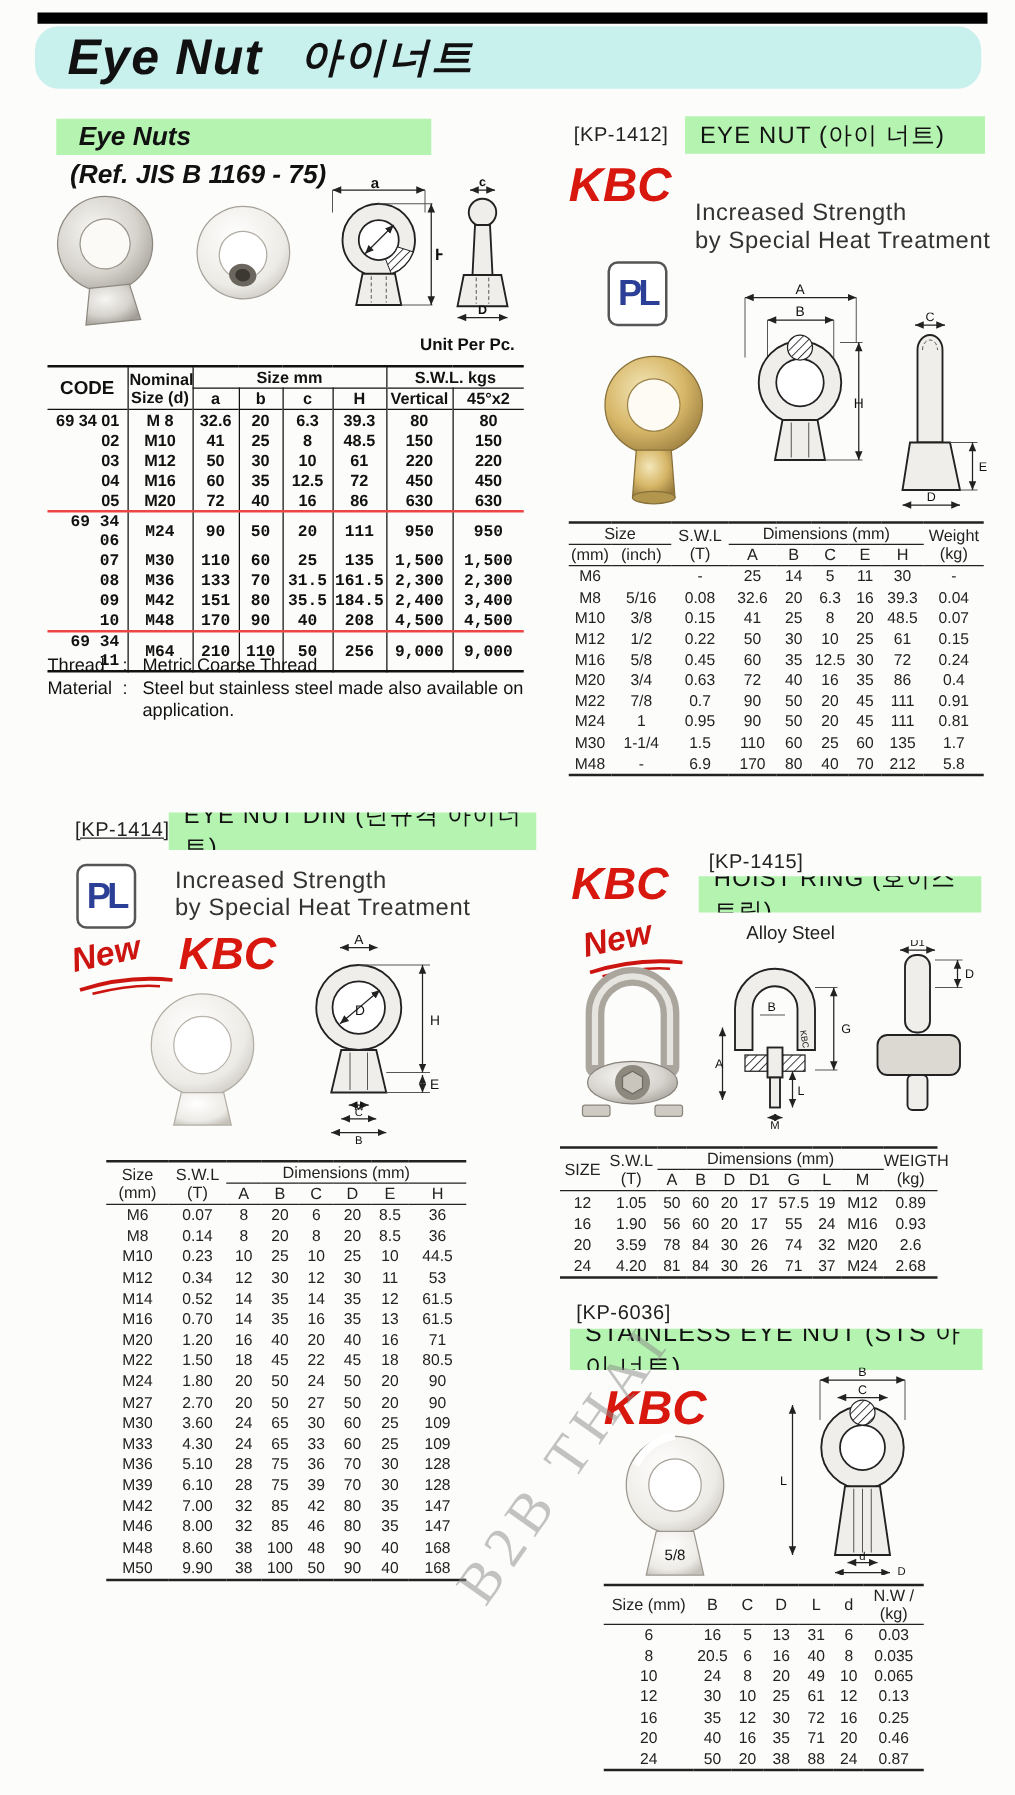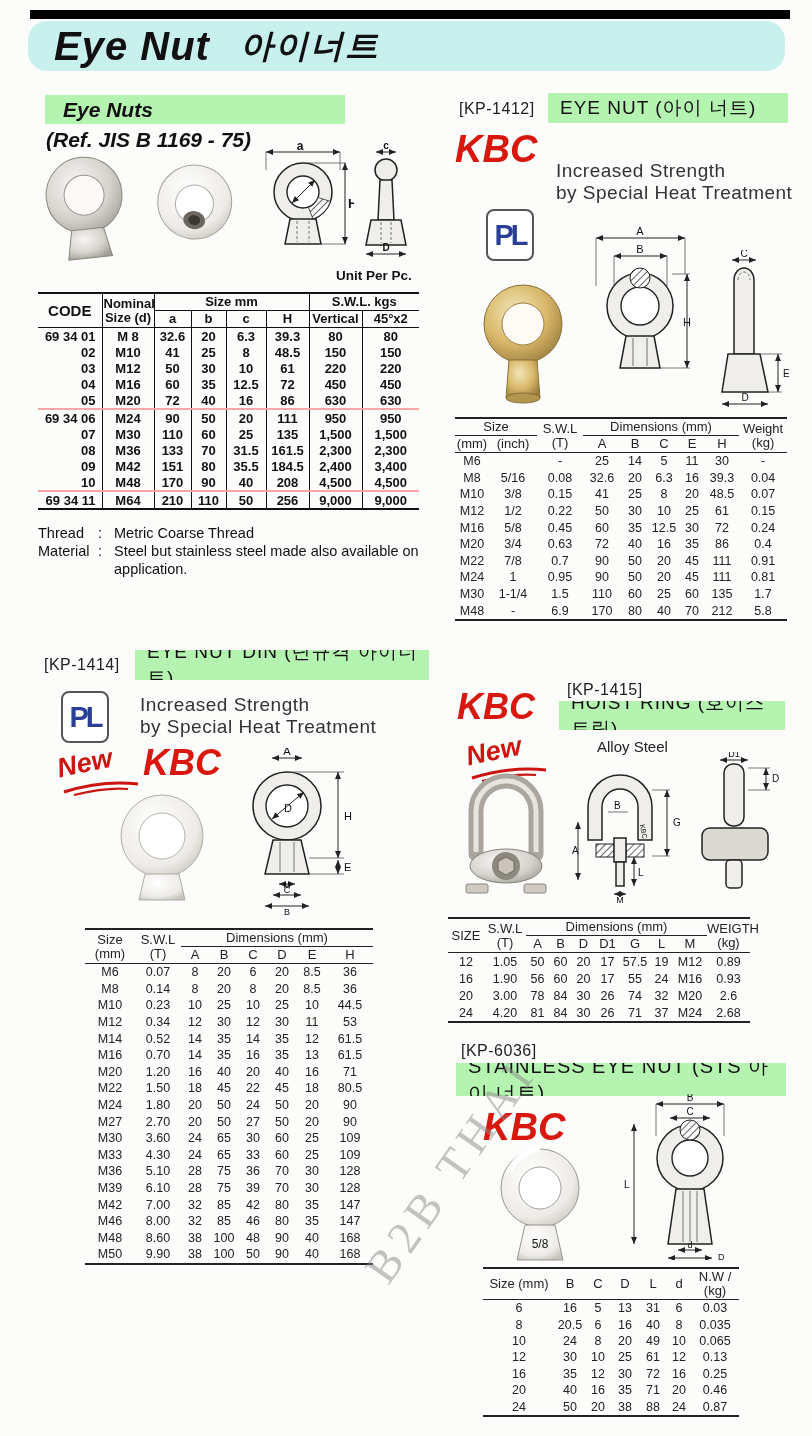--- a/index.html
+++ b/index.html
@@ -29,21 +29,21 @@
       letter-spacing:7px;transform:rotate(-55deg);white-space:nowrap;}
   
   .t1{border-collapse:collapse;table-layout:fixed;border-top:2.5px solid #111;border-bottom:2.5px solid #111;
       font-size:13px;font-weight:bold;}
   .t1 th,.t1 td{border-left:1.6px solid #111;text-align:center;padding:0 1px;height:16px;line-height:15px;}
   .t1 thead th{line-height:14px;}
   .t1 thead{border-bottom:1.8px solid #111;}
   .t1 thead tr:first-child th:first-child{border-left:none;}
   .t1 thead .grp{border-bottom:1.6px solid #111;}
   .t1 tbody td:first-child{border-left:none;text-align:right;padding-right:6px;}
-  .t1 tbody.sep{border-top:2px solid #fca5a5;}
+  .t1 tbody.sep{border-top:2px solid #ef4444;font-family:Liberation Mono, monospace;}
   .t1 .codeh{font-size:15px;}
   
   .lt{border-collapse:collapse;table-layout:fixed;border-top:2.2px solid #222;border-bottom:2px solid #222;
       font-size:12.5px;color:#222;}
   .lt th{font-weight:normal;font-size:13px;line-height:14px;padding:1px 0;}
   .lt td{text-align:center;padding:0;}
   .lt thead{border-bottom:1.8px solid #222;}
   .lt .dimgrp{border-bottom:1.4px solid #222;}
   .t2 td{height:16.6px;line-height:16px;}
   .t3 td{height:16.6px;line-height:16px;}
@@ -97,21 +97,21 @@
   <div class="abs topbar" style="left:30px;top:10px;width:760px;height:9px;"></div>
   <div class="abs cyanband" style="left:28px;top:21px;width:757px;height:50px;border-radius:19px;">
     <span class="title-en">Eye Nut</span>
     <span class="title-ko">아이너트</span>
   </div>
 
   
   <div class="abs greenband" style="left:45px;top:95px;width:300px;height:29px;">
     <span class="gb-italic">Eye Nuts</span>
   </div>
-  <div class="abs ref" style="left:46px;top:128px;">(Ref. JIS B 1169 - 75)</div>
+  <div class="abs ref" style="left:56px;top:128px;">(Ref. JIS B 1169 - 75)</div>
 
   
   <svg class="abs" style="left:36px;top:149px;" width="102" height="114" viewBox="0 0 102 114">
     <g transform="rotate(-6 50 55)">
       <circle cx="49" cy="46" r="38" fill="url(#gMetal)" stroke="#8c887f" stroke-width="1"></circle>
       <circle cx="49" cy="46" r="20" fill="#fbfaf7" stroke="#9a958c"></circle>
       <path d="M33,80 L65,80 L71,109 L27,109 Z" fill="url(#gMetal)" stroke="#8c887f"></path>
     </g>
   </svg>
   <svg class="abs" style="left:150px;top:152px;" width="88" height="110" viewBox="0 0 88 110">
@@ -310,21 +310,21 @@
     <span>Metric Coarse Thread</span>
     <span>Material</span>
     <span>:</span>
     <span>Steel but stainless steel made also available on</span>
     <span></span>
       <span></span>
     <span>application.</span>
   </div>
 
   
-  <div class="abs code-label" style="left:44px;top:656px;">[KP-1414]</div>
+  <div class="abs code-label" style="left:60px;top:656px;text-decoration:underline;">[KP-1414]</div>
   <div class="abs greenband" style="left:135px;top:650px;width:294px;height:30px;">
     <span class="gb-plain">EYE NUT DIN (딘규격 아이너트)</span>
   </div>
   <div class="abs pl" style="left:61px;top:691px;">
       <span>PL</span>
     </div>
   <div class="abs tagline pre" style="left:140px;top:694px;">Increased Strength
 by Special Heat Treatment</div>
   <div class="abs newlogo" style="left:57px;top:748px;">New</div>
   <svg class="abs" style="left:62px;top:780px;" width="78" height="16" viewBox="0 0 78 16">
@@ -889,21 +889,21 @@
           <td>60</td>
           <td>20</td>
           <td>17</td>
           <td>55</td>
           <td>24</td>
           <td>M16</td>
           <td>0.93</td>
         </tr>
         <tr>
           <td>20</td>
-          <td>3.00</td>
+          <td>3.59</td>
           <td>78</td>
           <td>84</td>
           <td>30</td>
           <td>26</td>
           <td>74</td>
           <td>32</td>
           <td>M20</td>
           <td>2.6</td>
         </tr>
         <tr>

